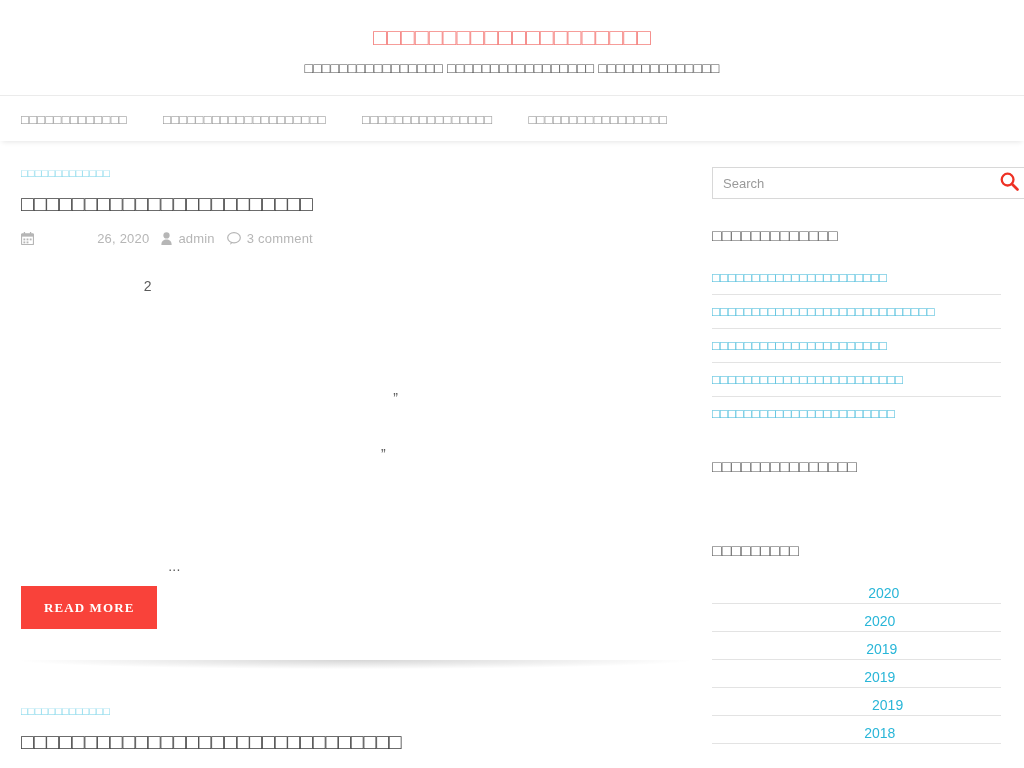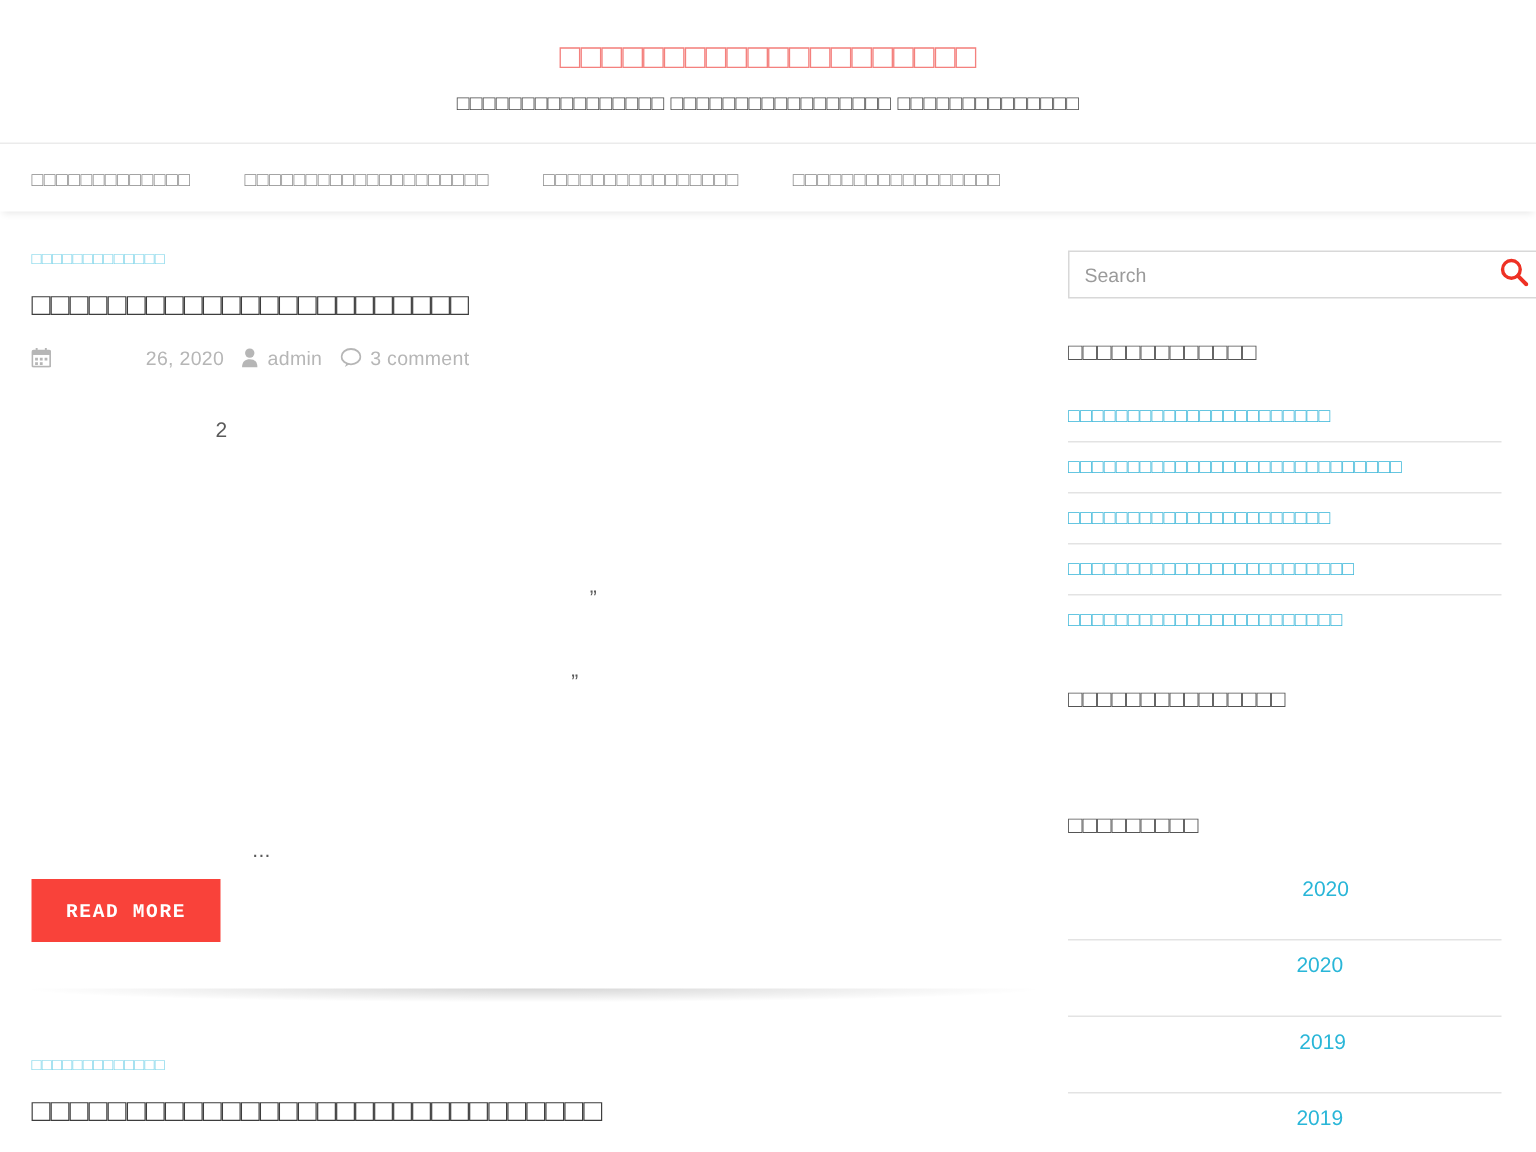--- a/index.html
+++ b/index.html
@@ -136,21 +136,21 @@
     display: inline-block;
     margin-top: 6px;
     background: #f9423a;
     color: #ffffff;
     font-size: 13px;
     font-weight: bold;
     letter-spacing: 1.1px;
     padding: 14px 23px 13px 23px;
     border: none;
     cursor: pointer;
-    font-family: Liberation Mono, monospace;
+    font-family: Liberation Serif, serif;
   }
 
   .post-divider {
     margin: 31px 0 0 0;
     width: 669px;
     height: 9px;
     background: radial-gradient(ellipse at 50% 0%, rgba(0,0,0,0.16) 0%, rgba(0,0,0,0.0) 72%);
   }
 
   
@@ -201,21 +201,21 @@
     color: #3ab6d8;
     text-decoration: none;
     cursor: pointer;
     letter-spacing: 0.1px;
     display: inline-block;
   }
 
   .archive-list { list-style: none; }
   .archive-list li {
     border-bottom: 1px solid #e3e3e3;
-    padding: 8px 0 24px 0;
+    padding: 8px 0 1px 0;
     text-align: center;
   }
   .archive-link {
     font-size: 14px;
     color: #29b6d8;
     text-decoration: none;
     cursor: pointer;
     white-space: pre;
   }
 

